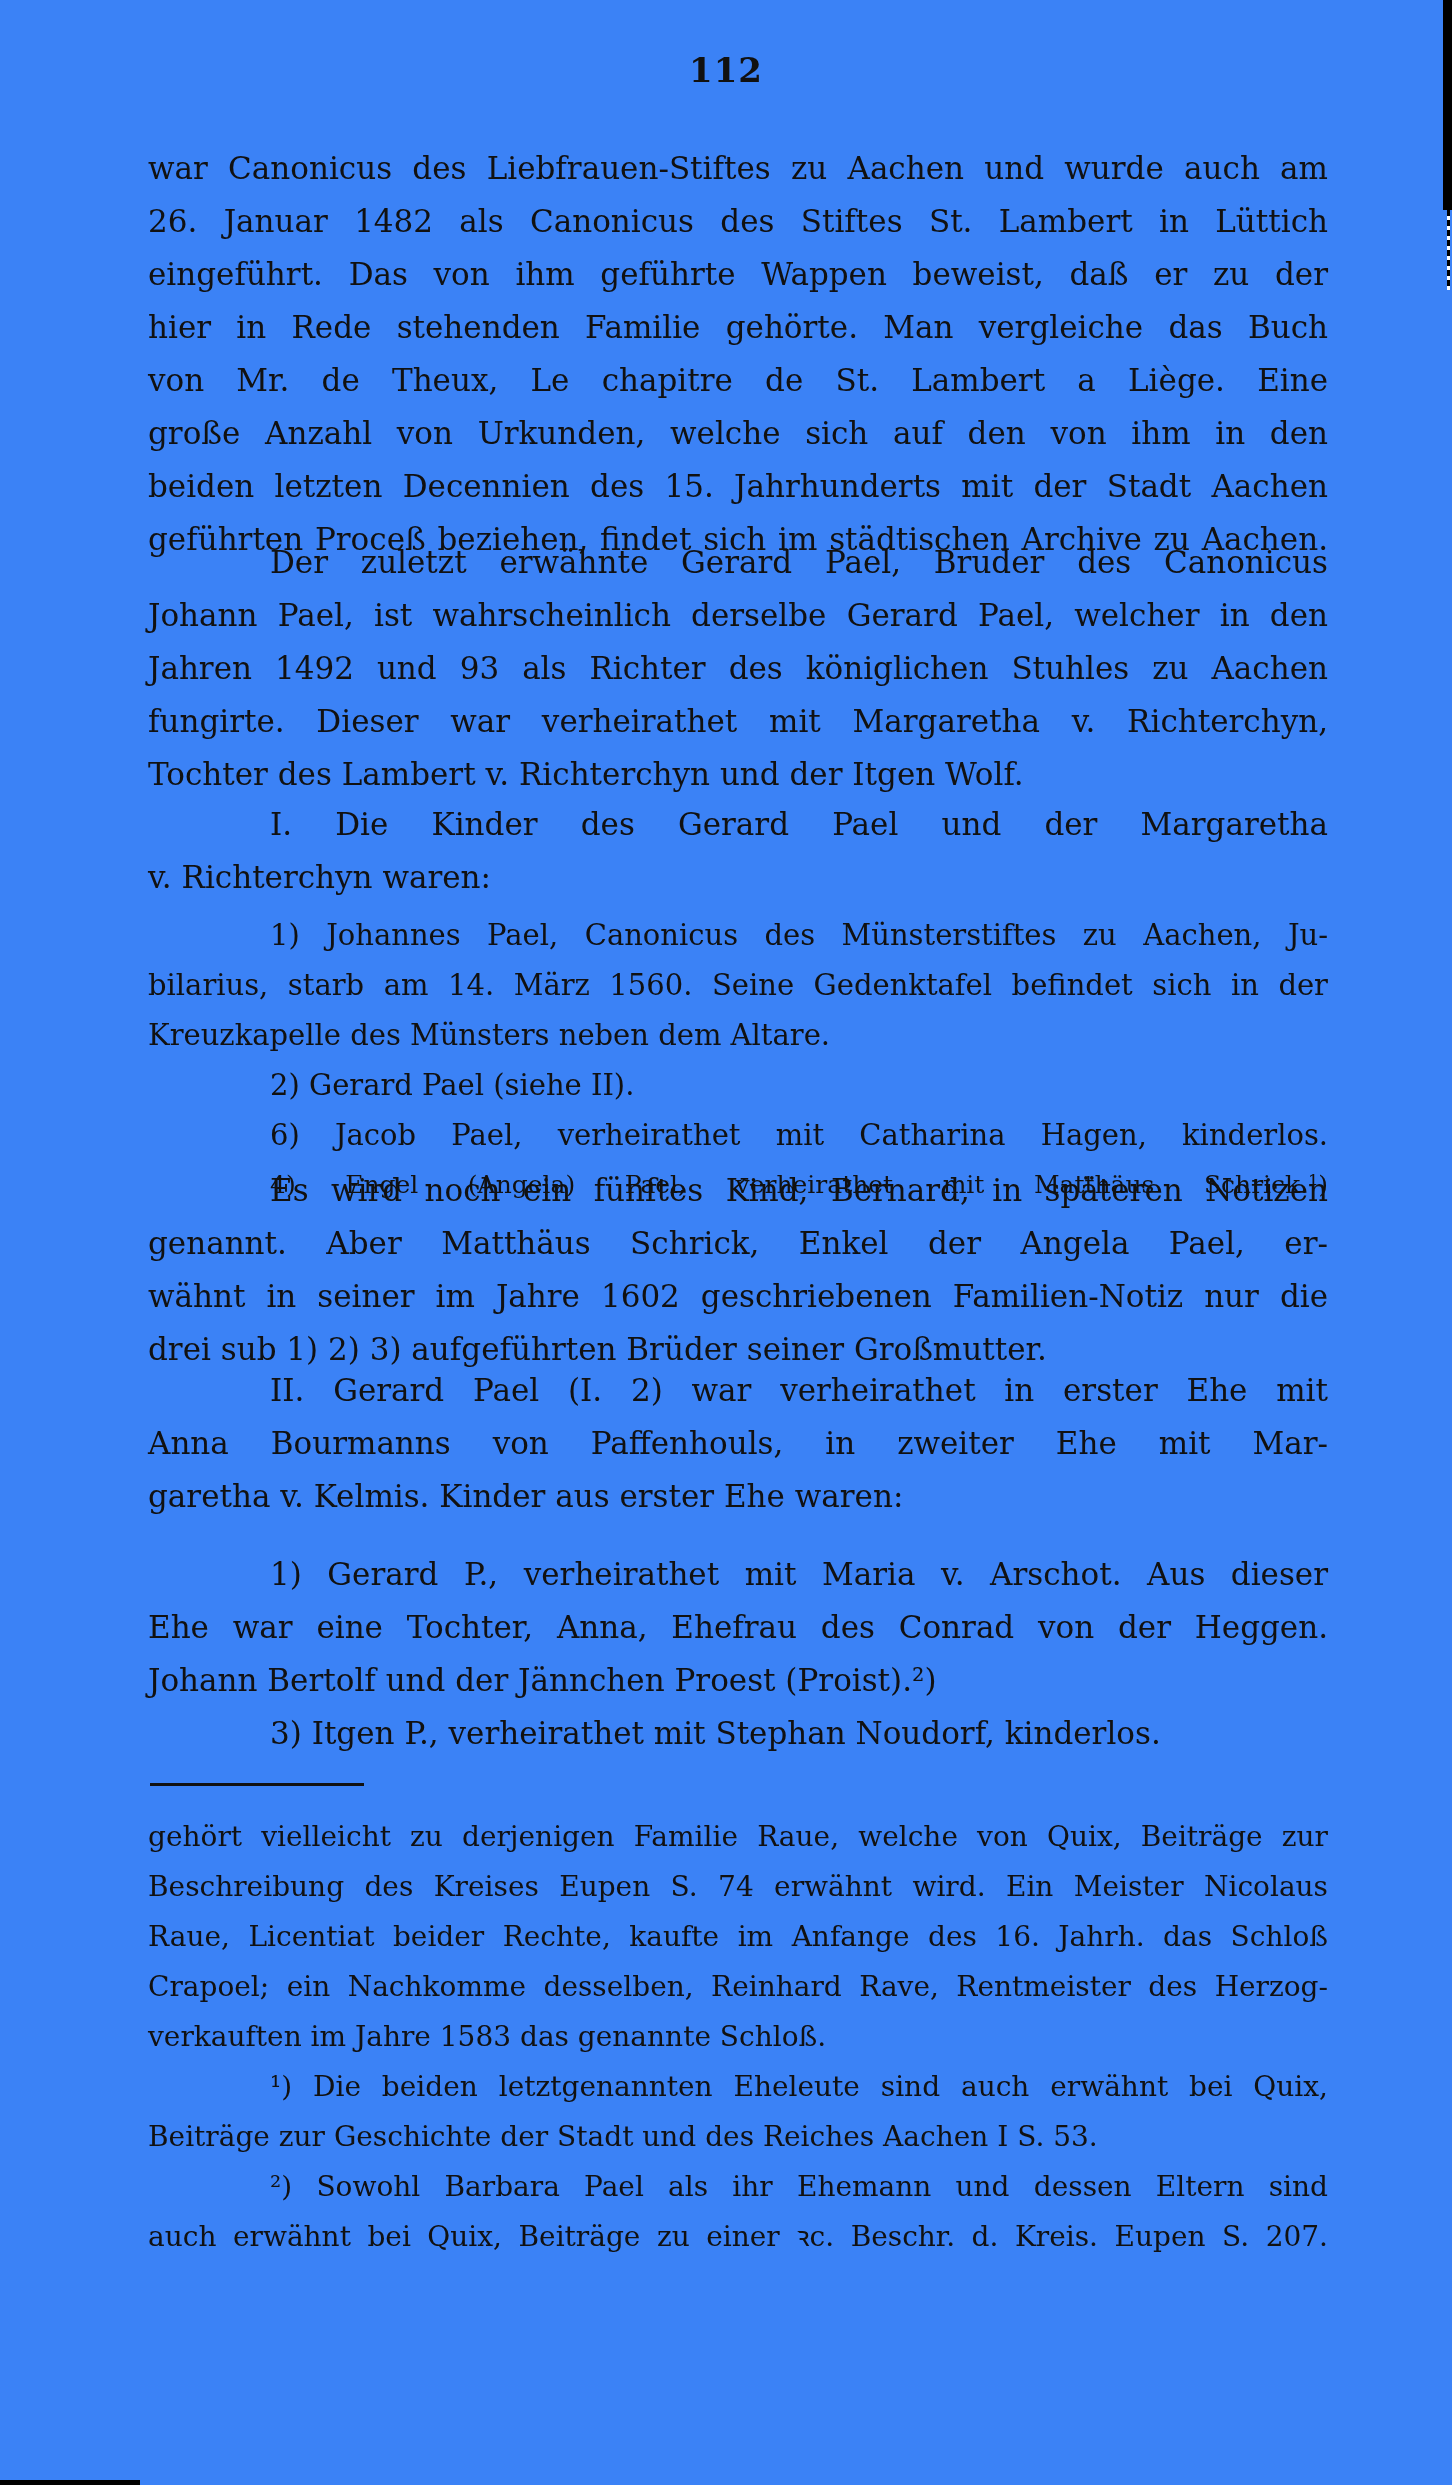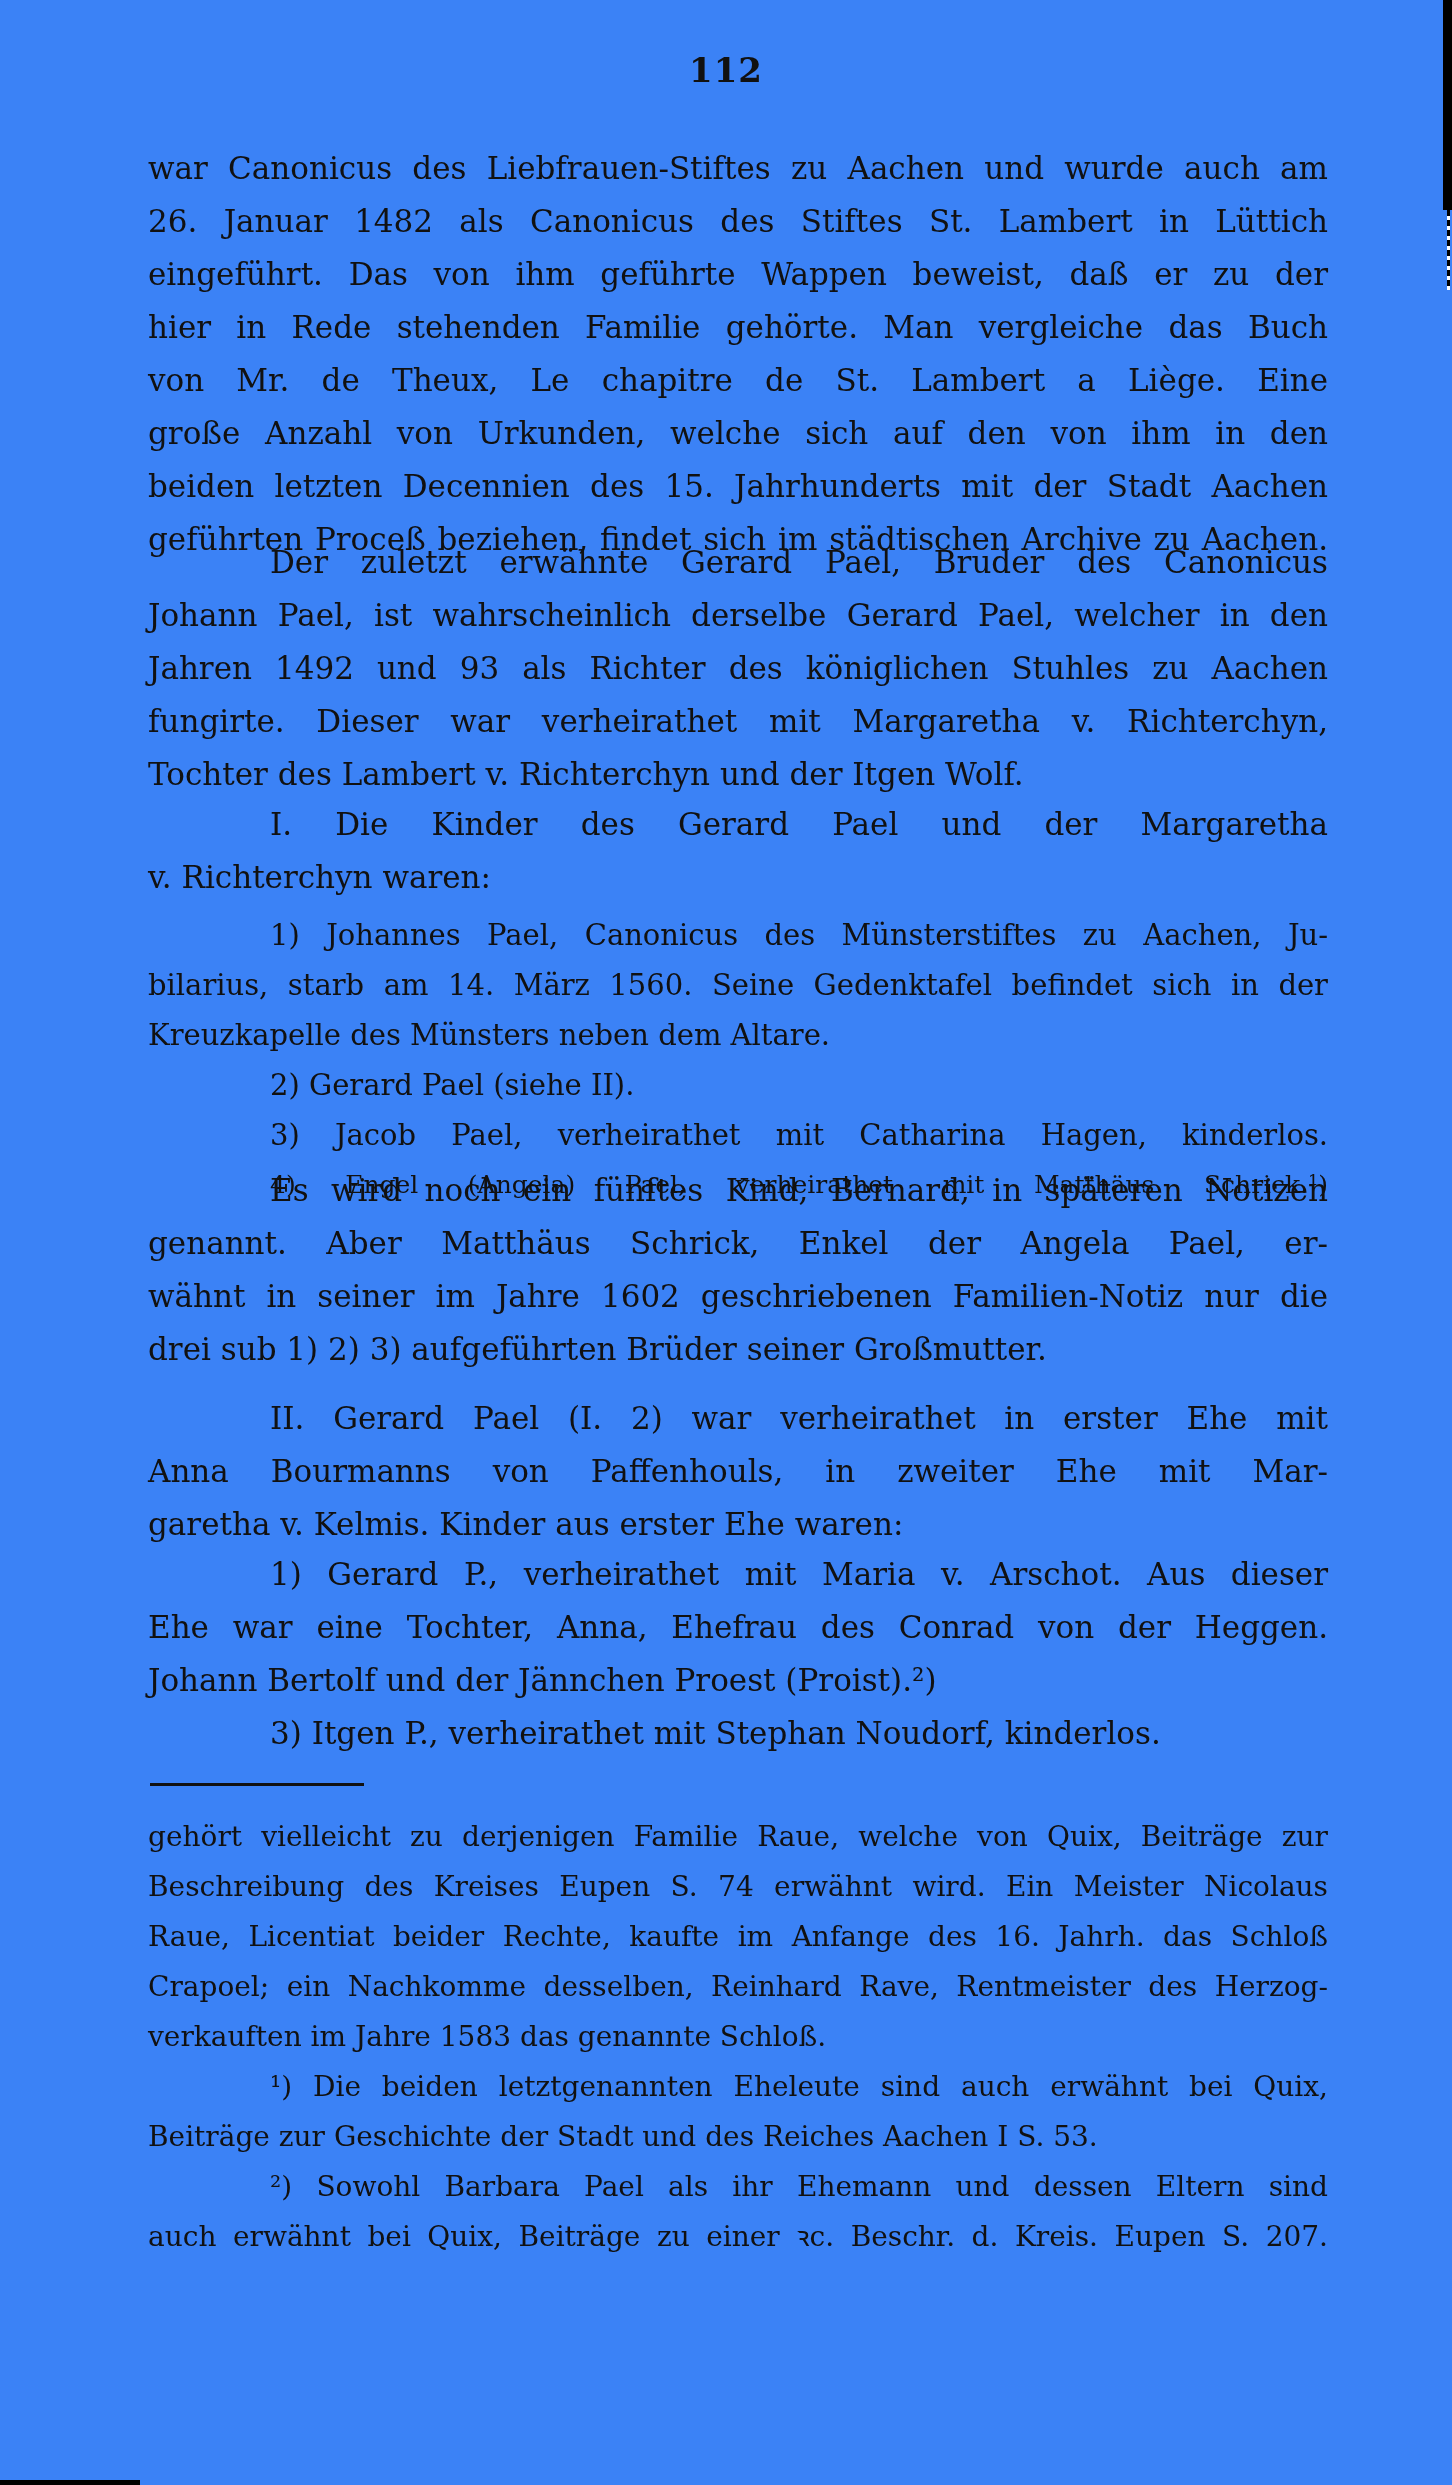--- a/index.html
+++ b/index.html
@@ -70,32 +70,32 @@
   <div class="text-block" style="top:798px;">
     <div class="line indent">I. Die Kinder des Gerard Pael und der Margaretha</div>
     <div class="line last">v. Richterchyn waren:</div>
   </div>
 
   <div class="text-block" style="top:910px;">
     <div class="fn-line indent" style="font-size:29px;">1) Johannes Pael, Canonicus des Münsterstiftes zu Aachen, Ju-</div>
     <div class="fn-line" style="font-size:29px;">bilarius, starb am 14. März 1560.  Seine Gedenktafel befindet sich in der</div>
     <div class="fn-line last" style="font-size:29px;">Kreuzkapelle des Münsters neben dem Altare.</div>
     <div class="fn-line indent last" style="font-size:29px;">2) Gerard Pael (siehe II).</div>
-    <div class="fn-line indent" style="font-size:29px;">3) Jacob Pael, verheirathet mit Catharina Hagen, kinderlos.</div>
+    <div class="fn-line indent" style="font-size:29px;">6) Jacob Pael, verheirathet mit Catharina Hagen, kinderlos.</div>
     <div class="fn-line indent" style="font-size:25px;">4) Engel (Angela) Pael, verheirathet mit Matthäus Schrick.¹)</div>
   </div>
 
   <div class="text-block" style="top:1164px;">
     <div class="line indent">Es wird noch ein fünftes Kind, Bernard, in späteren Notizen</div>
     <div class="line">genannt.  Aber Matthäus Schrick, Enkel der Angela Pael, er-</div>
     <div class="line">wähnt in seiner im Jahre 1602 geschriebenen Familien-Notiz nur die</div>
     <div class="line last">drei sub 1) 2) 3) aufgeführten Brüder seiner Großmutter.</div>
   </div>
 
-  <div class="text-block" style="top:1392px;">
+  <div class="text-block" style="top:1364px;">
     <div class="line indent">II. Gerard Pael (I. 2) war verheirathet in erster Ehe mit</div>
     <div class="line">Anna Bourmanns von Paffenhouls, in zweiter Ehe mit Mar-</div>
     <div class="line last">garetha v. Kelmis.  Kinder aus erster Ehe waren:</div>
   </div>
 
   <div class="text-block" style="top:1548px;">
     <div class="line indent">1) Gerard P., verheirathet mit Maria v. Arschot.  Aus dieser</div>
     <div class="line">Ehe war eine Tochter, Anna, Ehefrau des Conrad von der Heggen.</div>
     <div class="line last">Johann Bertolf und der Jännchen Proest (Proist).²)</div>
     <div class="line indent last">3) Itgen P., verheirathet mit Stephan Noudorf, kinderlos.</div>

